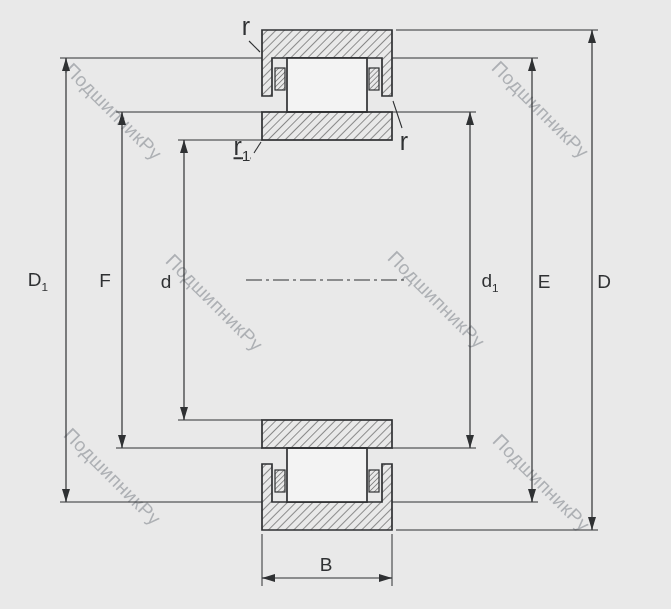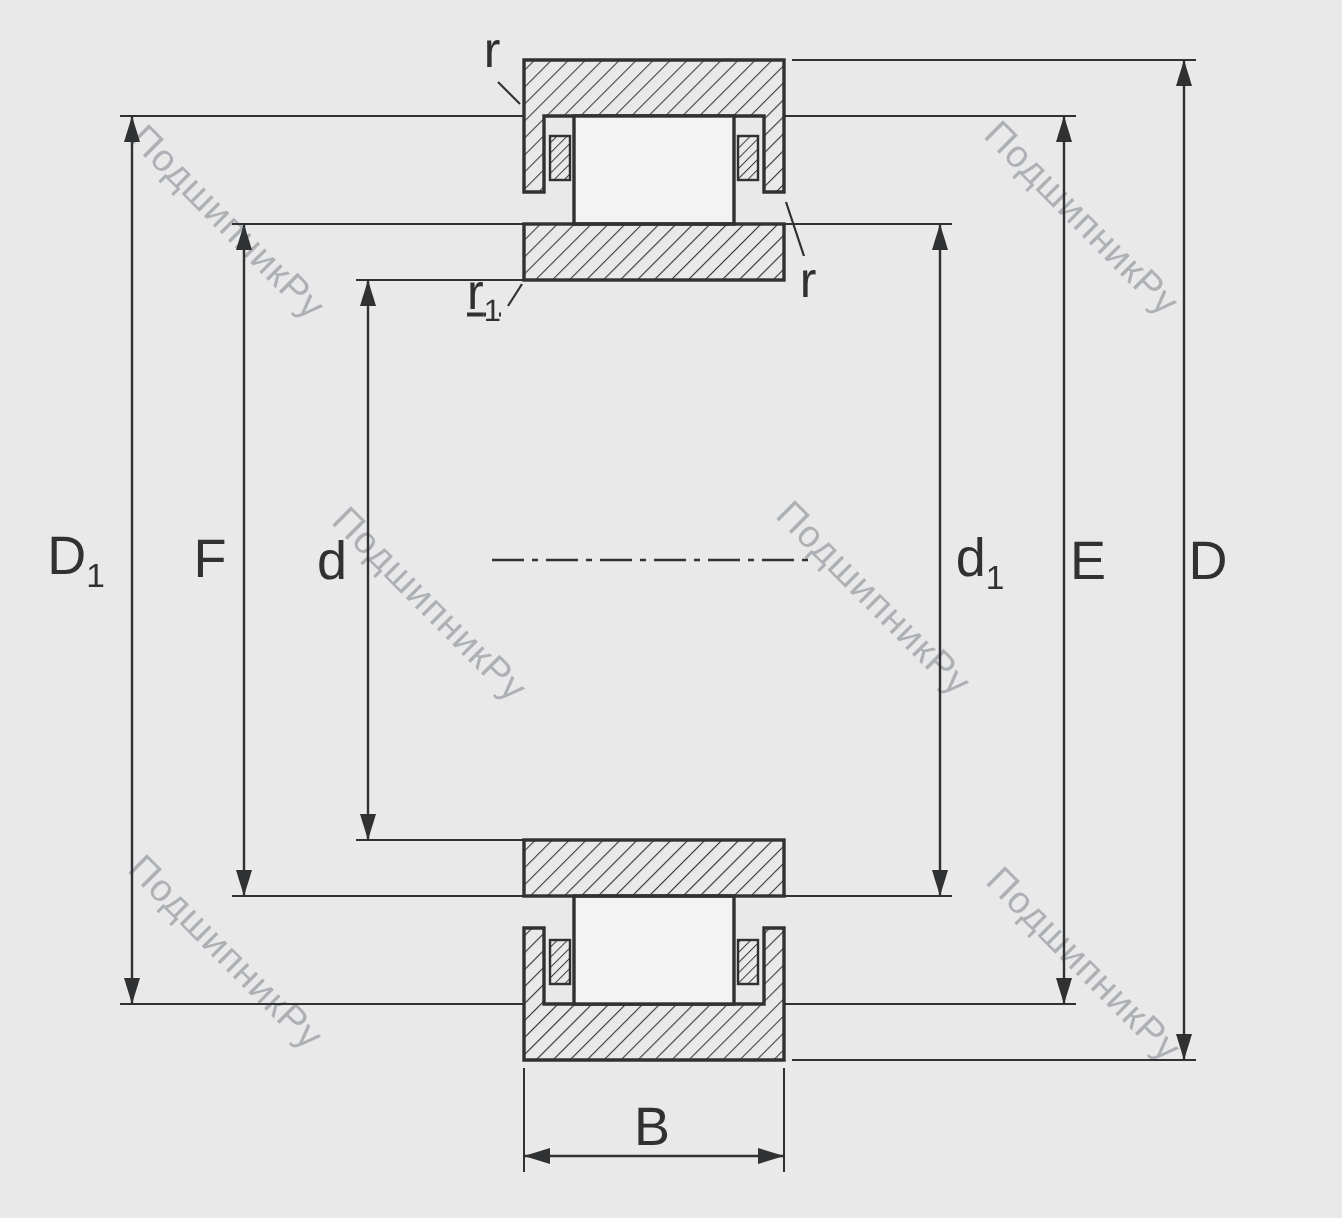--- a/index.html
+++ b/index.html
@@ -19,21 +19,21 @@
     font-size: 19px;
     letter-spacing: 0.5px;
     color: rgba(124, 130, 136, 0.55);
     white-space: nowrap;
     pointer-events: none;
     user-select: none;
   }
   .dim-label {
     position: absolute;
     transform: translate(-50%, -50%);
-    font-size: 27px;
+    font-size: 19px;
     color: #2f3133;
     white-space: nowrap;
     line-height: 1;
   }
   .dim-label sub { font-size: 0.62em; }
   .r-label { font-size: 25px; }
 </style>
 </head>
 <body>
 

